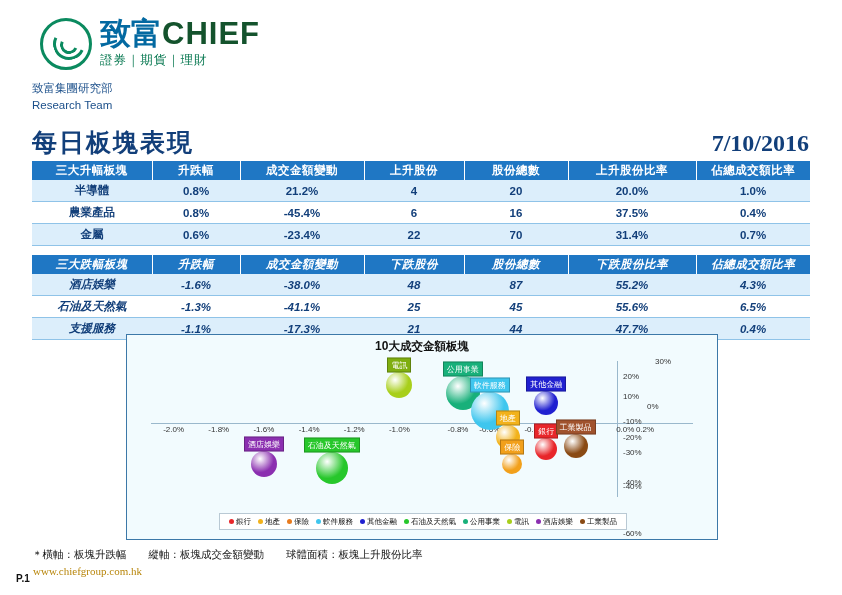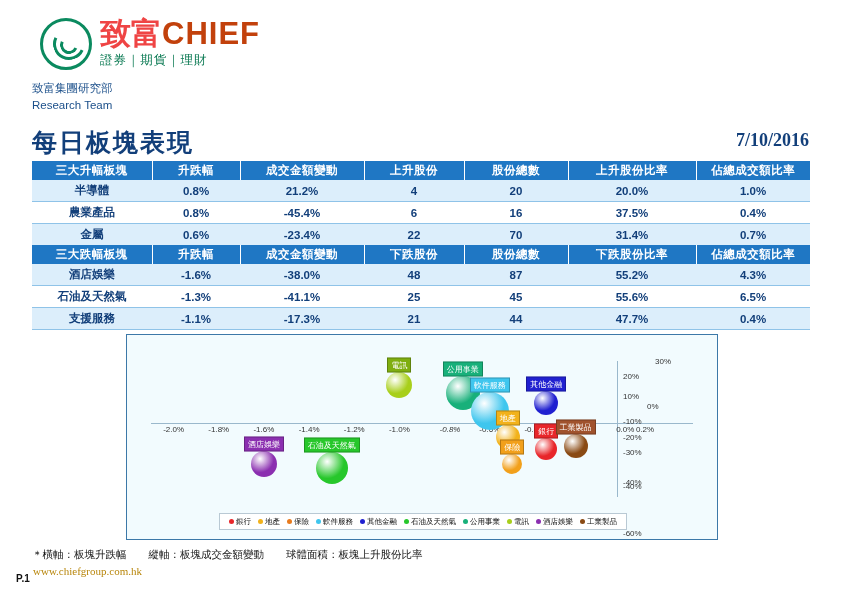--- a/index.html
+++ b/index.html
@@ -67,22 +67,22 @@
   .logo-text {
     line-height: 1;
   }
   .logo-title {
     font-size: 31px;
     font-weight: bold;
     color: #0b7a53;
     letter-spacing: 0px;
     white-space: nowrap;
   }
-  .logo-title .cn { color: #ef4444; }
-  .logo-title .en { color: #c2410c; letter-spacing: 1px; }
+  .logo-title .cn { color: #0369a1; }
+  .logo-title .en { color: #14532d; letter-spacing: 1px; }
   .logo-sub {
     margin-top: 5px;
     font-size: 12.5px;
     color: #0b7a53;
     letter-spacing: 1px;
     white-space: nowrap;
   }
   .research {
     position: absolute;
     left: 32px;
@@ -100,36 +100,36 @@
     top: 126px;
     font-size: 25px;
     font-weight: bold;
     color: #123f7a;
     letter-spacing: 2px;
   }
   .doc-date {
     position: absolute;
     right: 33px;
     top: 130px;
-    font-size: 18px;
+    font-size: 24px;
     font-weight: bold;
     color: #123f7a;
     font-family: "Liberation Serif", serif;
   }
 
   
   table.sector {
     position: absolute;
     border-collapse: collapse;
     width: 778px;
     left: 32px;
     table-layout: fixed;
   }
   table.sector.t1 { top: 161px; }
-  table.sector.t2 { top: 245px; }
+  table.sector.t2 { top: 255px; font-style: italic; }
   table.sector th {
     background: #1f77c4;
     color: #ffffff;
     font-size: 11.5px;
     font-weight: bold;
     height: 17px;
     text-align: center;
     border-right: 1px solid #ffffff;
     letter-spacing: 0.5px;
   }
@@ -391,31 +391,32 @@
         <td>-17.3%</td>
         <td class="cnt">21</td>
         <td>44</td>
         <td>47.7%</td>
         <td>0.4%</td>
       </tr>
     </tbody>
   </table>
 
   <div class="chart-panel">
+    <div class="chart-title"><span class="num">10</span><span>大成交金額板塊</span></div>
 
     <div class="plot" id="plot">
       <div class="axis-h"></div>
       <div class="axis-v"></div>
     <div class="xtick" style="left: 22.5833px;">-2.0%</div>
         <div class="xtick" style="left: 67.75px;">-1.8%</div>
         <div class="xtick" style="left: 112.917px;">-1.6%</div>
         <div class="xtick" style="left: 158.083px;">-1.4%</div>
         <div class="xtick" style="left: 203.25px;">-1.2%</div>
         <div class="xtick" style="left: 248.417px;">-1.0%</div>
-        <div class="xtick" style="left: 299px; font-style: italic;">-0.8%</div>
+        <div class="xtick" style="left: 307px;">-0.8%</div>
         <div class="xtick" style="left: 338.75px;">-0.6%</div>
         <div class="xtick" style="left: 383.917px;">-0.4%</div>
         <div class="xtick" style="left: 429.083px;">-0.2%</div>
         <div class="xtick" style="left: 474.25px;">0.0%</div>
         <div class="xtick" style="left: 494px;">0.2%</div>
         <div class="ytick" style="top: 0px; margin-left: 32px;">30%</div>
         <div class="ytick" style="top: 15.1111px;">20%</div>
         <div class="ytick" style="top: 35px;">10%</div>
         <div class="ytick right0" style="top: 45.3333px;">0%</div>
         <div class="ytick" style="top: 60.4444px;">-10%</div>

